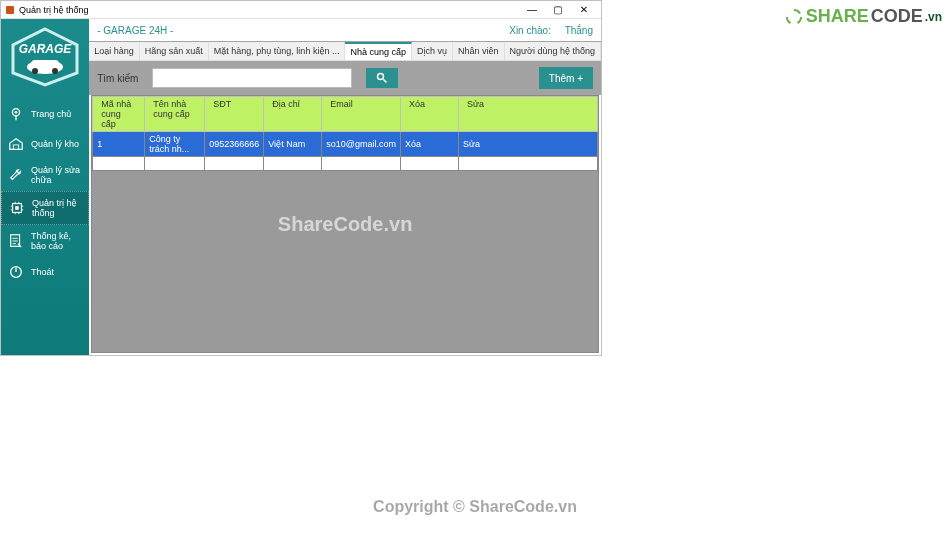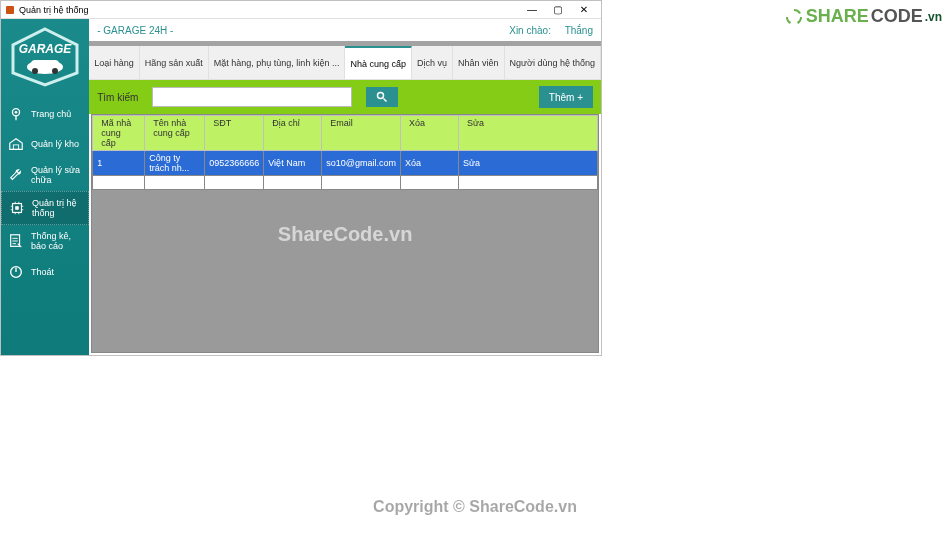--- a/index.html
+++ b/index.html
@@ -12,24 +12,24 @@
   .titlebar-btn { width: 26px; height: 16px; display: flex; align-items: center; justify-content: center; font-size: 10px; cursor: pointer; }
   .app-body { flex: 1; display: flex; overflow: hidden; }
   .sidebar { width: 100px; background: linear-gradient(180deg, #1a8a8a 0%, #0e7a7a 100%); display: flex; flex-direction: column; color: #fff; }
   .logo-area { padding: 8px 4px; display: flex; justify-content: center; }
   .logo-box { width: 72px; }
   .sidebar-item { display: flex; align-items: center; gap: 6px; padding: 6px 6px; font-size: 9px; cursor: pointer; color: #fff; }
   .sidebar-item.active { background: rgba(0,0,0,0.15); border: 1px dotted #ffffff55; }
   .sidebar-item .icon { width: 18px; height: 18px; flex-shrink: 0; display: flex; align-items: center; justify-content: center; }
   .main { flex: 1; display: flex; flex-direction: column; background: #fff; }
   .header-row { height: 22px; background: #fff; display: flex; align-items: center; justify-content: space-between; padding: 0 8px; font-size: 10px; color: #2a9090; }
-  .tabs-row { height: 39px; border-top: 5px solid #a3a3a3; border-bottom: 1px solid #e0e0e0; display: flex; align-items: stretch; background: #f6f6f6; font-size: 9px; }
+  .tabs-row { height: 20px; border-top: 1px solid #a3a3a3; border-bottom: 1px solid #e0e0e0; display: flex; align-items: stretch; background: #f6f6f6; font-size: 9px; }
   .tab { padding: 4px 5px; border-right: 1px solid #e0e0e0; cursor: pointer; background: #f0f0f0; white-space: nowrap; display: flex; align-items: center; color: #333; }
   .tab.active { background: #fff; border-top: 2px solid #2a9090; color: #000; font-weight: 400; }
-  .toolbar-row { height: 34px; display: flex; align-items: center; padding: 4px 8px; gap: 14px; background: #84cc16; }
+  .toolbar-row { height: 34px; display: flex; align-items: center; padding: 4px 8px; gap: 14px; background: #a3a3a3; }
   .toolbar-label { font-size: 10px; color: #333; }
   .search-input { flex: 0 0 200px; height: 20px; border: 1px solid #bbb; font-size: 10px; padding: 0 4px; }
   .search-btn { width: 32px; height: 20px; background: #2a9090; border: none; display: flex; align-items: center; justify-content: center; cursor: pointer; color: #fff; }
   .spacer { flex: 1; }
   .add-btn { height: 22px; padding: 0 10px; background: #2a9090; color: #fff; border: none; font-size: 10px; cursor: pointer; }
   .grid-area { flex: 1; background: #9a9a9a; overflow: hidden; border: 1px solid #888; margin: 0 2px 2px 2px; position: relative; }
   .grid-table { width: 100%; border-collapse: collapse; background: #9a9a9a; }
   .grid-table th { background: #bef264; border: 1px solid #c0c0c0; font-size: 9px; font-weight: normal; text-align: left; padding: 2px 8px; color: #333; height: 22px; vertical-align: top; }
   .grid-table td { border: 1px solid #888; font-size: 9px; padding: 2px 4px; height: 14px; color: #fff; }
   .grid-table tr.sel td { background: #2a6bd6; color: #fff; }

